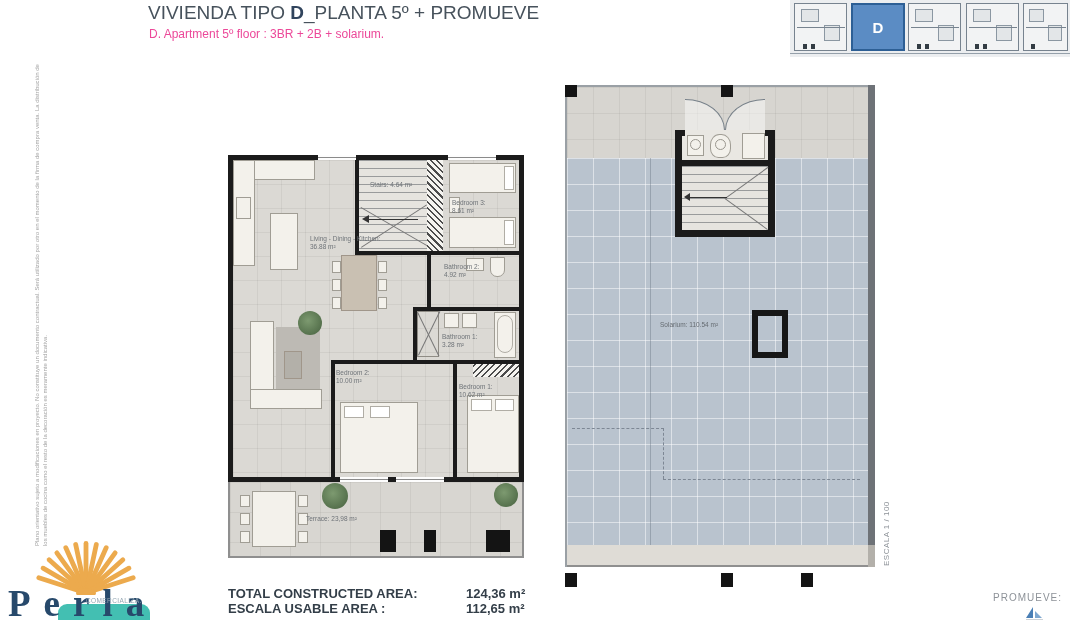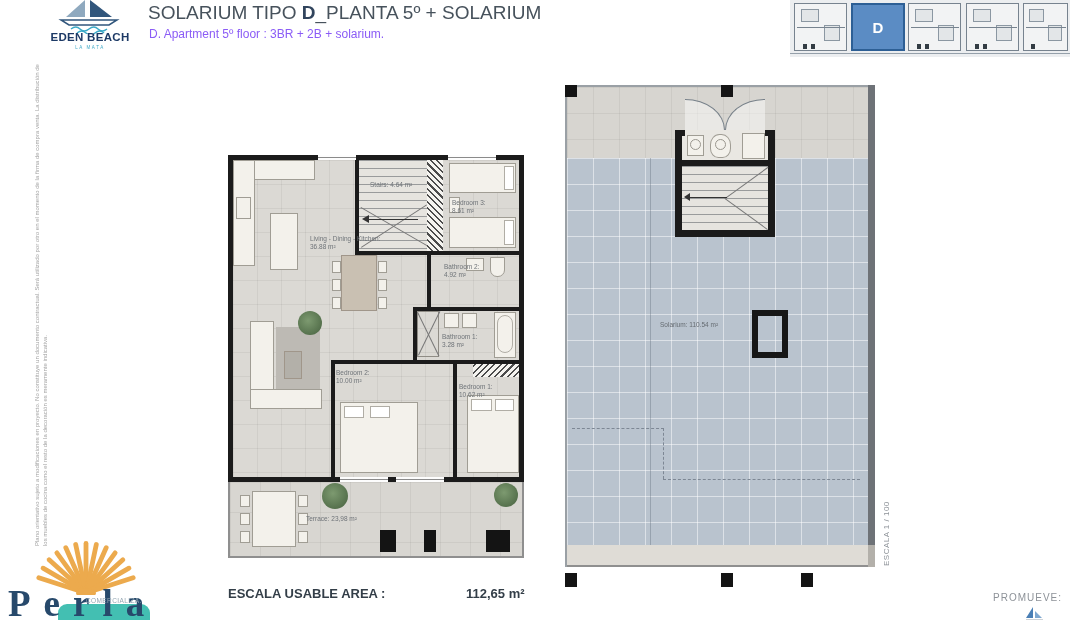--- a/index.html
+++ b/index.html
@@ -31,34 +31,23 @@
   .arc{position:absolute;background:rgba(255,255,255,.45);box-sizing:border-box;}
   .trow{height:15px;white-space:nowrap;}
   .tlabel{display:inline-block;width:238px;font-weight:bold;font-size:13px;color:#333e48;}
   .tvalue{font-weight:bold;font-size:13px;color:#333e48;}
 </style>
 </head>
 <body>
 
 <div class="page">
 
-  <div class="abs" style="left:35px;top:0;width:110px;height:55px">
-    <svg class="abs" style="left:14px;top:-2px" width="80" height="36" viewBox="0 0 80 36">
-      <path d="M36 2 L36 19 L17 19 Z" fill="#8fa9bf"></path>
-      <path d="M41 2 L41 19 L63 19 Z" fill="#31567c"></path>
-      <path d="M12 22 H68 L60 27 H20 Z" fill="none" stroke="#31567c" stroke-width="1.5"></path>
-      <path d="M22 31 q5 -4 9 0 t9 0 t9 0 t9 0" fill="none" stroke="#3aa9c7" stroke-width="1.4"></path>
-      <path d="M28 35 q5 -4 9 0 t9 0 t9 0" fill="none" stroke="#3aa9c7" stroke-width="1.4"></path>
-    </svg>
-    <div class="abs" style="left:0;top:31px;width:110px;text-align:center;font-weight:bold;font-size:11.5px;color:#1d3a66;letter-spacing:.3px">EDEN BEACH</div>
-    <div class="abs" style="left:0;top:45px;width:110px;text-align:center;font-size:4.5px;color:#3fa9c7;letter-spacing:1.6px">LA MATA</div>
-  </div>
-
-  <div class="abs" style="left:148px;top:2px;font-size:19px;color:#47525c"><span>SOLARIUM TIPO </span><span style="font-weight:bold;color:#31445d">D</span><span>_PLANTA 5º + SOLARIUM</span></div>
-  <div class="abs" style="left:149px;top:27px;font-size:12px;color:#8b5cf6">D. Apartment 5º floor : 3BR + 2B + solarium.</div>
+
+  <div class="abs" style="left:148px;top:2px;font-size:19px;color:#47525c"><span>VIVIENDA TIPO </span><span style="font-weight:bold;color:#31445d">D</span><span>_PLANTA 5º + PROMUEVE</span></div>
+  <div class="abs" style="left:149px;top:27px;font-size:12px;color:#ec4899">D. Apartment 5º floor : 3BR + 2B + solarium.</div>
 
   <div class="abs" style="left:790px;top:0;width:280px;height:57px;background:#eceef0">
     <div class="ku" style="left:4px;width:53px">
       <div class="ki" style="left:6px;top:5px;width:18px;height:13px"></div>
       <div class="ki" style="left:29px;top:21px;width:16px;height:16px"></div>
       <div class="kl" style="left:2px;top:23px;width:48px;height:1px"></div>
       <div class="kd" style="left:8px;top:40px"></div>
       <div class="kd" style="left:16px;top:40px"></div>
     </div>
     <div class="ku" style="left:61px;width:54px;background:#5b8cc4;border:2px solid #2d5f95;display:flex;align-items:center;justify-content:center">
@@ -243,20 +232,21 @@
     <div class="abs" style="left:187px;top:225px;width:36px;height:48px;border:6px solid #161616;box-sizing:border-box"></div>
     <div class="abs" style="left:7px;top:343px;width:92px;border-top:1px dashed #7d8794"></div>
     <div class="abs" style="left:98px;top:343px;height:51px;border-left:1px dashed #7d8794"></div>
     <div class="abs" style="left:98px;top:394px;width:197px;border-top:1px dashed #7d8794"></div>
     <div class="lbl" style="left:95px;top:236px;color:#666c72">Solarium: 110.54 m²</div>
   </div>
 
   <div class="abs" style="left:882px;top:566px;width:120px;transform:rotate(-90deg);transform-origin:0 0;font-size:8px;color:#8d9298;letter-spacing:.5px">ESCALA 1 / 100</div>
 
   <div class="abs" style="left:228px;top:584px">
+    <div class="trow"><span class="tlabel">TOTAL CONSTRUCTED AREA:</span><span class="tvalue">124,36 m²</span></div>
     <div class="trow"><span class="tlabel">ESCALA USABLE AREA :</span><span class="tvalue">112,65 m²</span></div>
   </div>
 
   <div class="abs" style="left:58px;top:604px;width:92px;height:26px;background:#43bfb2;border-radius:9px"></div>
   <svg class="abs" style="left:36px;top:529px" width="100" height="66" viewBox="0 0 100 66">
     <g transform="translate(50,64)" fill="#ecaa4d">
       <rect x="-2.4" y="-52" width="4.8" height="48" rx="2.4" transform="rotate(-72)"></rect>
       <rect x="-2.4" y="-52" width="4.8" height="48" rx="2.4" transform="rotate(-60)"></rect>
       <rect x="-2.4" y="-52" width="4.8" height="48" rx="2.4" transform="rotate(-48)"></rect>
       <rect x="-2.4" y="-52" width="4.8" height="48" rx="2.4" transform="rotate(-36)"></rect>

